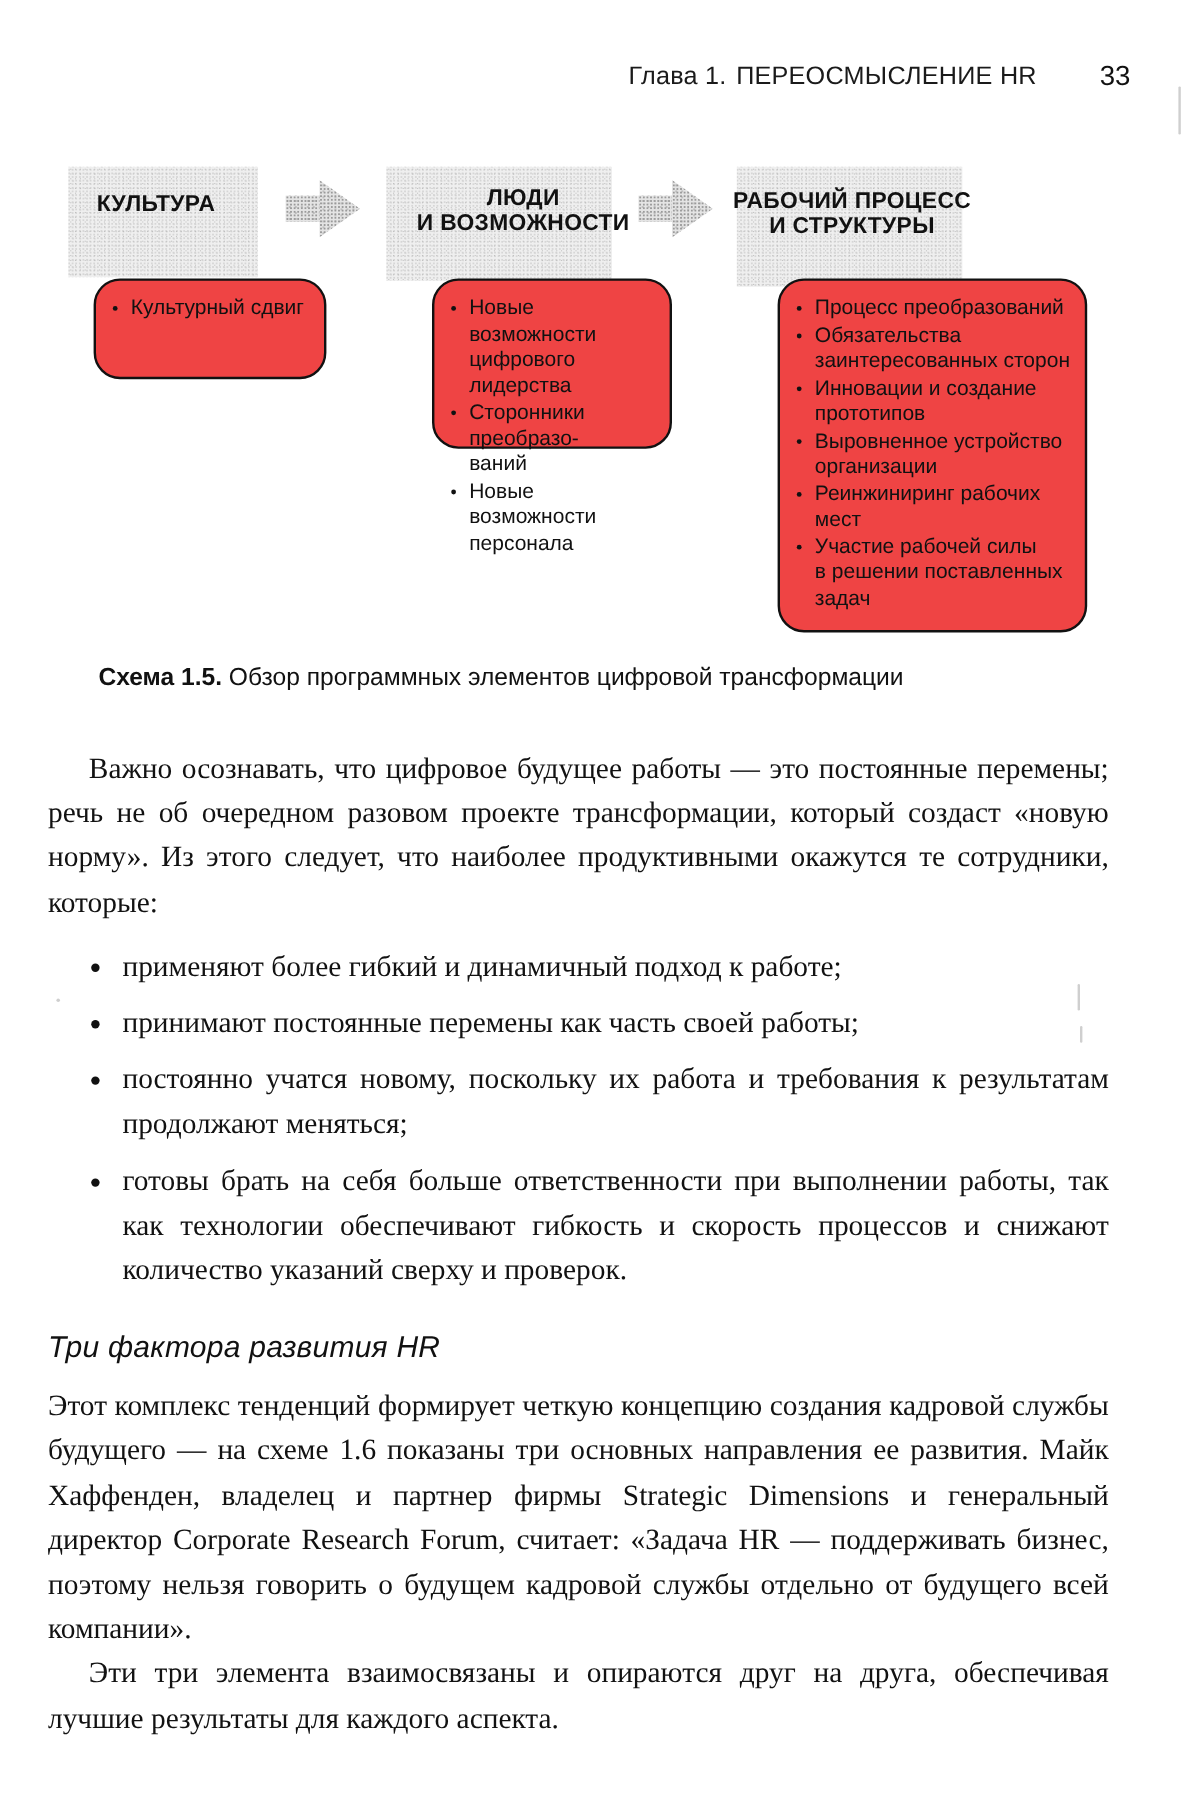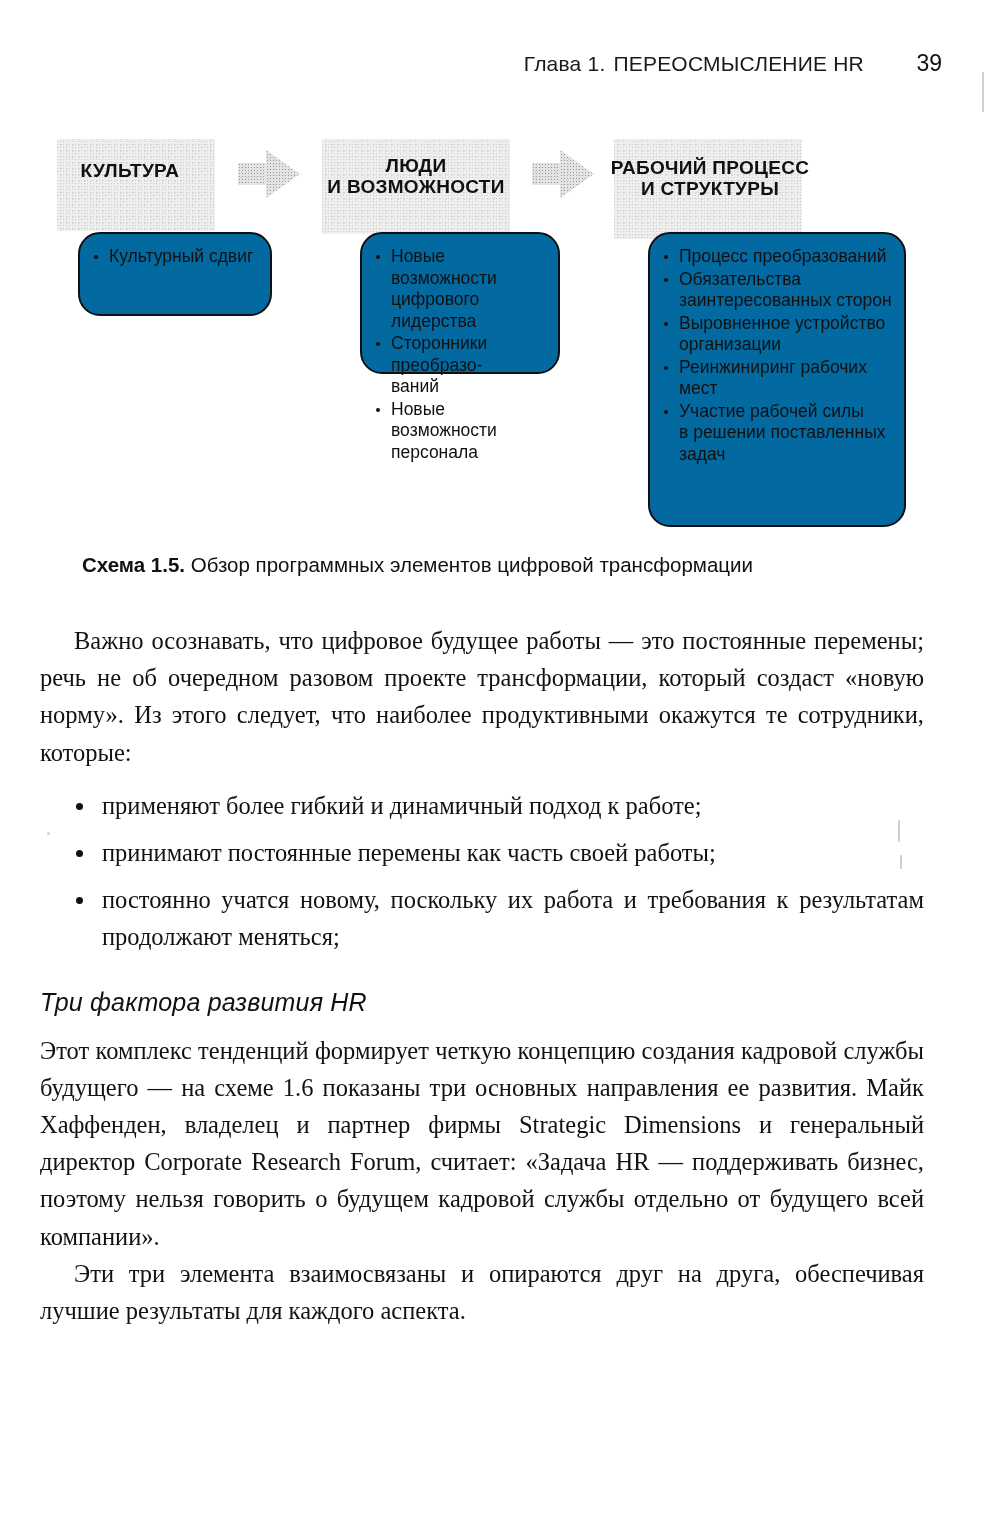--- a/index.html
+++ b/index.html
@@ -80,21 +80,21 @@
     font-weight: 700;
     font-size: 19px;
     line-height: 21px;
     letter-spacing: .3px;
     color: #111;
     white-space: pre-line;
   }
 
   .bullet-box {
     position: absolute;
-    background: #0369a1;
+    background: #ef4444;
     border: 2.2px solid #111;
     border-radius: 22px;
     box-sizing: border-box;
   }
   .bullet-box ul {
     margin: 0;
     padding: 0;
     list-style: none;
   }
   .bullet-box li {
@@ -223,39 +223,39 @@
 </style>
 </head>
 <body>
 
 <div class="page">
 
   <div class="running-head">
     <span class="rh-chapter">Глава 1.</span>
     <span class="rh-title">ПЕРЕОСМЫСЛЕНИЕ HR</span>
   </div>
-  <div class="page-number">39</div>
+  <div class="page-number">33</div>
 
   <div class="figure">
 
     <div class="gray-panel" style="left:57px; top:139px; width:158px; height:92px;"></div>
     <div class="panel-title" style="left:57px; top:160px; width:146px;">КУЛЬТУРА</div>
     <div class="bullet-box" style="left:78px; top:232px; width:194px; height:84px; padding:12px 12px 10px 12px;">
       <ul>
         <li>Культурный сдвиг</li>
       </ul>
     </div>
 
     <div class="arrow" style="left:238px; top:150px;">
       <span class="shaft"></span>
       <span class="head"></span>
     </div>
 
     <div class="gray-panel" style="left:322px; top:139px; width:188px; height:95px;"></div>
-    <div class="panel-title" style="left:322px; top:155px; width:188px;">ЛЮДИ
+    <div class="panel-title" style="left:322px; top:155px; width:188px;padding-left:20px;">ЛЮДИ
 И ВОЗМОЖНОСТИ</div>
     <div class="bullet-box" style="left:360px; top:232px; width:200px; height:142px; padding:12px 12px 10px 12px;">
       <ul>
         <li style="white-space:pre-line;">Новые возможности
 цифрового лидерства</li>
         <li style="white-space:pre-line;">Сторонники преобразо-
 ваний</li>
         <li style="white-space:pre-line;">Новые возможности
 персонала</li>
       </ul>
@@ -267,20 +267,22 @@
     </div>
 
     <div class="gray-panel" style="left:614px; top:139px; width:188px; height:100px;"></div>
     <div class="panel-title" style="left:610px; top:157px; width:200px;">РАБОЧИЙ ПРОЦЕСС
 И СТРУКТУРЫ</div>
     <div class="bullet-box" style="left:648px; top:232px; width:258px; height:295px; padding:12px 10px 10px 12px;">
       <ul>
         <li style="white-space:pre-line;">Процесс преобразований</li>
         <li style="white-space:pre-line;">Обязательства
 заинтересованных сторон</li>
+        <li style="white-space:pre-line;">Инновации и создание
+прототипов</li>
         <li style="white-space:pre-line;">Выровненное устройство
 организации</li>
         <li style="white-space:pre-line;">Реинжиниринг рабочих
 мест</li>
         <li style="white-space:pre-line;">Участие рабочей силы
 в решении поставленных
 задач</li>
       </ul>
     </div>
   </div>
@@ -290,20 +292,21 @@
     <span>Обзор программных элементов цифровой трансформации</span>
   </div>
 
   <div class="body-col">
     <p class="para indent">Важно осознавать, что цифровое будущее работы — это постоянные перемены; речь не об очередном разовом проекте трансформации, который создаст «новую норму». Из этого следует, что наиболее про­дуктивными окажутся те сотрудники, которые:</p>
 
     <ul class="doc-list">
       <li>применяют более гибкий и динамичный подход к работе;</li>
       <li>принимают постоянные перемены как часть своей работы;</li>
       <li>постоянно учатся новому, поскольку их работа и требования к ре­зультатам продолжают меняться;</li>
+      <li>готовы брать на себя больше ответственности при выполнении рабо­ты, так как технологии обеспечивают гибкость и скорость процессов и снижают количество указаний сверху и проверок.</li>
     </ul>
 
     <h2 class="section-heading">Три фактора развития HR</h2>
 
     <p class="para">Этот комплекс тенденций формирует четкую концепцию создания кадровой службы будущего — на схеме 1.6 показаны три основных направления ее развития. Майк Хаффенден, владелец и партнер фирмы Strategic Dimensions и генеральный директор Corporate Research Forum, считает: «Задача HR — поддерживать бизнес, поэтому нельзя говорить о будущем кадровой службы отдельно от будущего всей компании».</p>
     <p class="para indent">Эти три элемента взаимосвязаны и опираются друг на друга, обес­печивая лучшие результаты для каждого аспекта.</p>
   </div>
 
   <span class="scan-fleck" style="left:898px; top:820px; width:2px; height:22px; border-radius:1px;"></span>
   <span class="scan-fleck" style="left:900px; top:855px; width:2px; height:14px; border-radius:1px;"></span>

